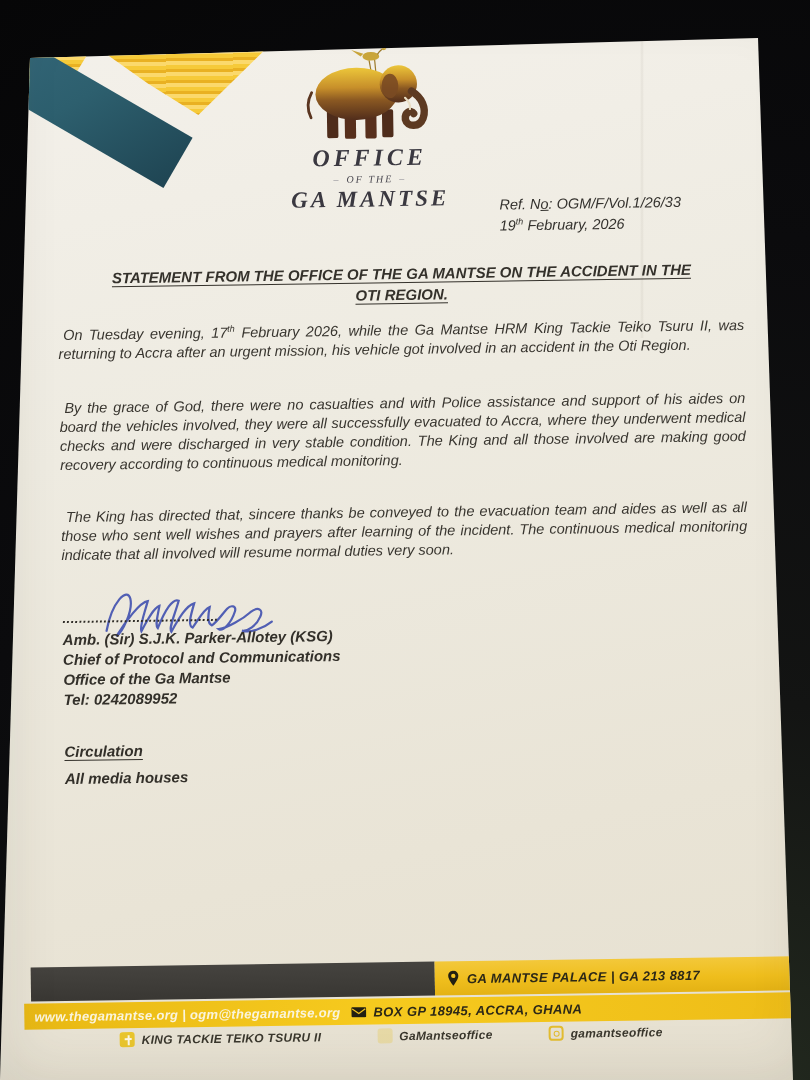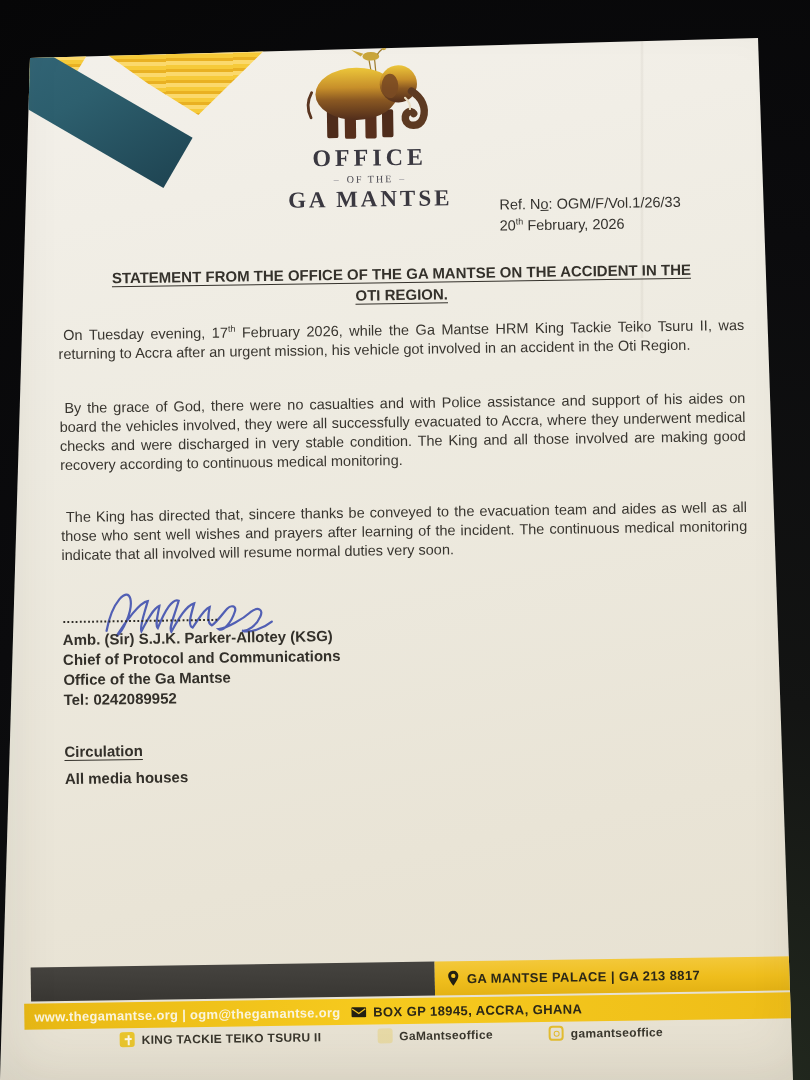--- a/index.html
+++ b/index.html
@@ -5,20 +5,21 @@
   html,body{margin:0;padding:0;}
   body{
     width:810px;height:1080px;overflow:hidden;position:relative;
     background:radial-gradient(circle at 92% 102%, #232a1f 0%, #131413 30%, #0b0b0d 65%, #060607 100%);
     font-family:"Liberation Sans", sans-serif;
   }
   .paper{
     position:absolute;inset:0;
     clip-path:polygon(30px 58px, 758px 38px, 793px 1080px, 0px 1080px);
     background:linear-gradient(168deg,#f4f1eb 0%,#eeebe1 38%,#e9e4d6 75%,#e6e0d0 100%);
+    font-style:italic;
   }
   .paper::after{
     content:"";position:absolute;inset:0;pointer-events:none;
     box-shadow:inset 0 0 60px rgba(60,50,30,.14), inset 0 18px 30px rgba(255,255,255,.25);
   }
   .fold-v{position:absolute;left:640px;top:38px;width:4px;height:300px;
     background:linear-gradient(90deg,transparent,rgba(80,70,50,.07),transparent);}
   .content{position:absolute;inset:0;transform:rotate(-0.85deg);transform-origin:405px 520px;}
 
   
@@ -138,21 +139,21 @@
     </svg>
 
     <div class="logo-text">
       <div class="l1">OFFICE</div>
       <div class="l2"><span class="d">–</span><span>OF THE</span><span class="d">–</span></div>
       <div class="l3">GA MANTSE</div>
     </div>
 
     <div class="ref-block">
       <div><span>Ref. N</span><span class="u">o</span><span>: OGM/F/Vol.1/26/33</span></div>
-      <div><span>20</span><sup class="s">th</sup><span> February, 2026</span></div>
+      <div><span>19</span><sup class="s">th</sup><span> February, 2026</span></div>
     </div>
 
     <div class="doc-title">
       <div><span>STATEMENT FROM THE OFFICE OF THE GA MANTSE ON THE ACCIDENT IN THE</span></div>
       <div><span>OTI REGION.</span></div>
     </div>
 
     <div class="para p1"><span>On Tuesday evening, 17</span><sup class="s">th</sup><span> February 2026, while the Ga Mantse HRM King Tackie Teiko Tsuru II, was returning to Accra after an urgent mission, his vehicle got involved in an accident in the Oti Region.</span></div>
     <div class="para p2">By the grace of God, there were no casualties and with Police assistance and support of his aides on board the vehicles involved, they were all successfully evacuated to Accra, where they underwent medical checks and were discharged in very stable condition. The King and all those involved are making good recovery according to continuous medical monitoring.</div>
     <div class="para p3">The King has directed that, sincere thanks be conveyed to the evacuation team and aides as well as all those who sent well wishes and prayers after learning of the incident. The continuous medical monitoring indicate that all involved will resume normal duties very soon.</div>

